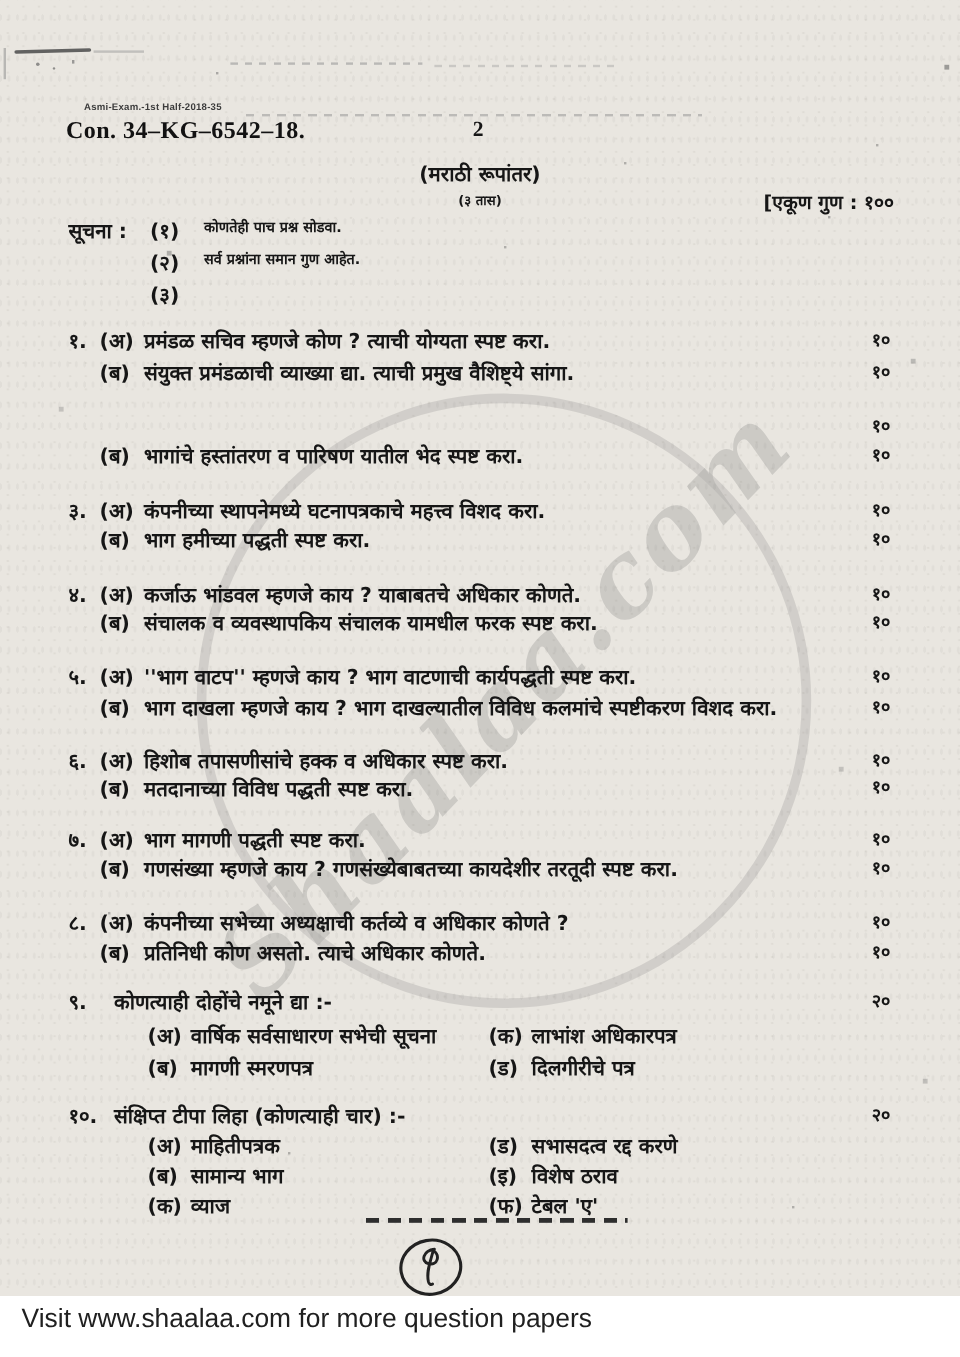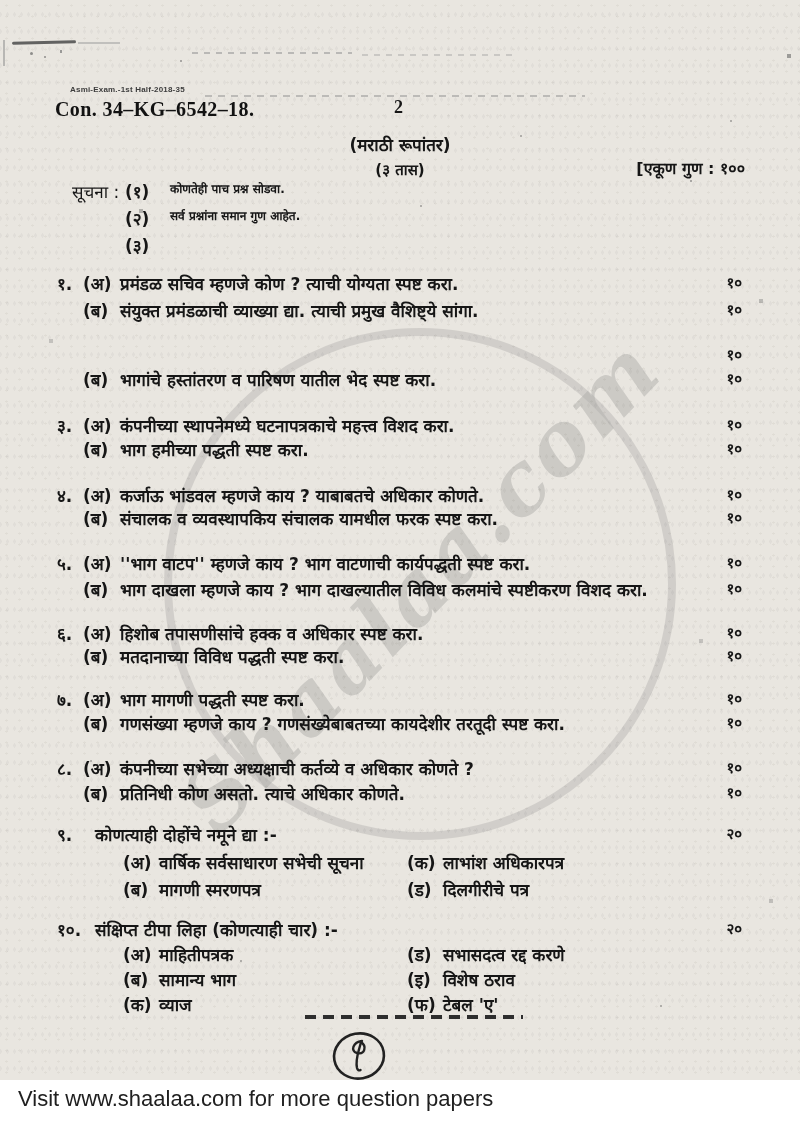--- a/index.html
+++ b/index.html
@@ -19,21 +19,21 @@
   
   .scan-code{position:absolute;left:57px;top:85px;font-family:"Liberation Sans",sans-serif;
     font-size:8px;font-weight:700;color:#3c3c3c;letter-spacing:.2px;margin-left:13px;}
   .paper-code{position:absolute;left:55px;top:98px;font-family:"Liberation Serif",serif;
     font-size:20px;font-weight:700;color:#121212;letter-spacing:.4px;}
   .page-num{position:absolute;left:394px;top:97px;font-family:"Liberation Serif",serif;
     font-size:18px;font-weight:700;}
   .center-line{position:absolute;left:0;width:800px;text-align:center;font-weight:700;}
   .total-marks{position:absolute;right:55px;top:157px;font-size:16px;font-weight:700;white-space:nowrap;}
   
-  .instr-label{position:absolute;left:72px;font-size:17px;font-weight:400;white-space:nowrap;}
+  .instr-label{position:absolute;left:57px;font-size:17px;font-weight:700;white-space:nowrap;}
   .instr-num{position:absolute;left:125px;font-size:17px;font-weight:700;white-space:nowrap;}
   .instr-text{position:absolute;left:170px;font-size:12px;font-weight:700;white-space:nowrap;}
   
   .qrow{position:absolute;left:57px;font-size:17px;font-weight:600;white-space:nowrap;}
   .qnum{display:inline-block;width:26px;}
   .qnum-wide{display:inline-block;width:38px;}
   .qsub{display:inline-block;width:37px;}
   .mark{position:absolute;right:58px;font-size:15px;font-weight:700;white-space:nowrap;}
   .optline{position:absolute;left:0;width:800px;font-size:17px;font-weight:600;white-space:nowrap;}
   .optcell-l{position:absolute;left:123px;}
@@ -79,21 +79,21 @@
       <div class="art" style="left:3px;top:40px;width:2px;height:26px;background:#888;opacity:.5"></div>
       <div class="art" style="left:192px;top:52px;width:160px;height:2px;background:repeating-linear-gradient(90deg,#9a9a9a 0 6px,transparent 6px 12px);opacity:.6"></div>
       <div class="art" style="left:362px;top:54px;width:150px;height:2px;background:repeating-linear-gradient(90deg,#9a9a9a 0 6px,transparent 6px 12px);opacity:.4"></div>
       <div class="art" style="left:205px;top:95px;width:380px;height:2px;background:repeating-linear-gradient(90deg,#8f8f8f 0 7px,transparent 7px 13px);opacity:.5"></div>
       <div class="specks"></div>
 
       <div class="scan-code">Asmi-Exam.-1st Half-2018-35</div>
       <div class="paper-code">Con. 34–KG–6542–18.</div>
       <div class="page-num">2</div>
       <div class="center-line" style="top:133px;font-size:17px">(मराठी रूपांतर)</div>
-      <div class="center-line" style="top:159px;font-size:15px">(३ तास)</div>
+      <div class="center-line" style="top:159px;font-size:11px">(३ तास)</div>
       <div class="total-marks">[एकूण गुण : १००</div>
 
       <div class="instr-label" style="top:180px">सूचना :</div>
       <div class="instr-num" style="top:180px">(१)</div>
       <div class="instr-text" style="top:180px">कोणतेही पाच प्रश्न सोडवा.</div>
       <div class="instr-num" style="top:207px">(२)</div>
       <div class="instr-text" style="top:207px">सर्व प्रश्नांना समान गुण आहेत.</div>
       <div class="instr-num" style="top:234px">(३)</div>
 
       <div class="qrow" style="top:272px">

